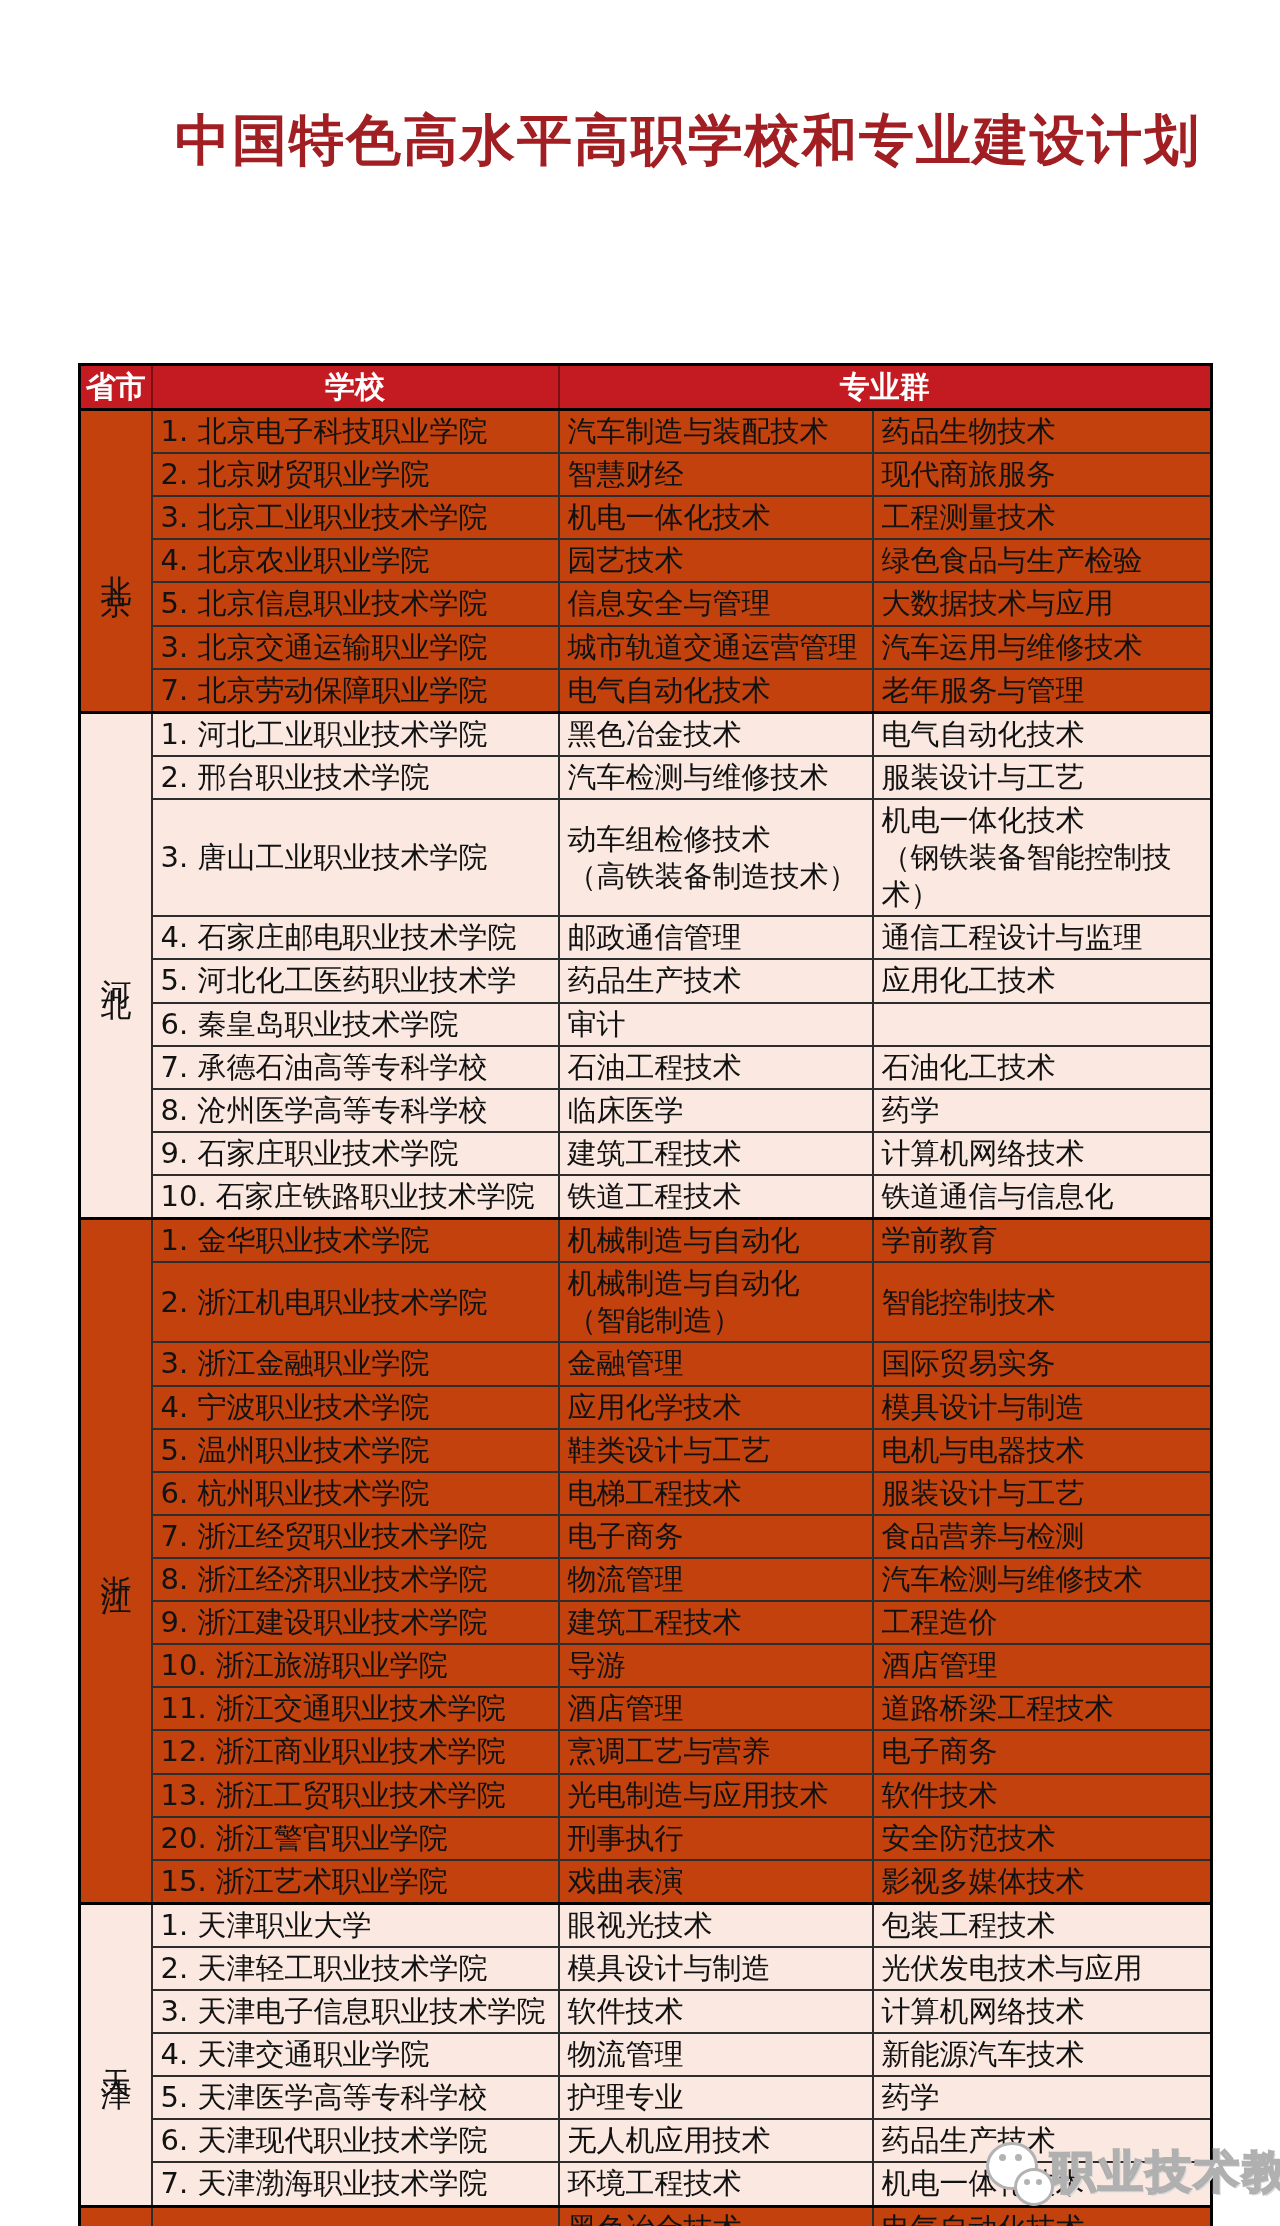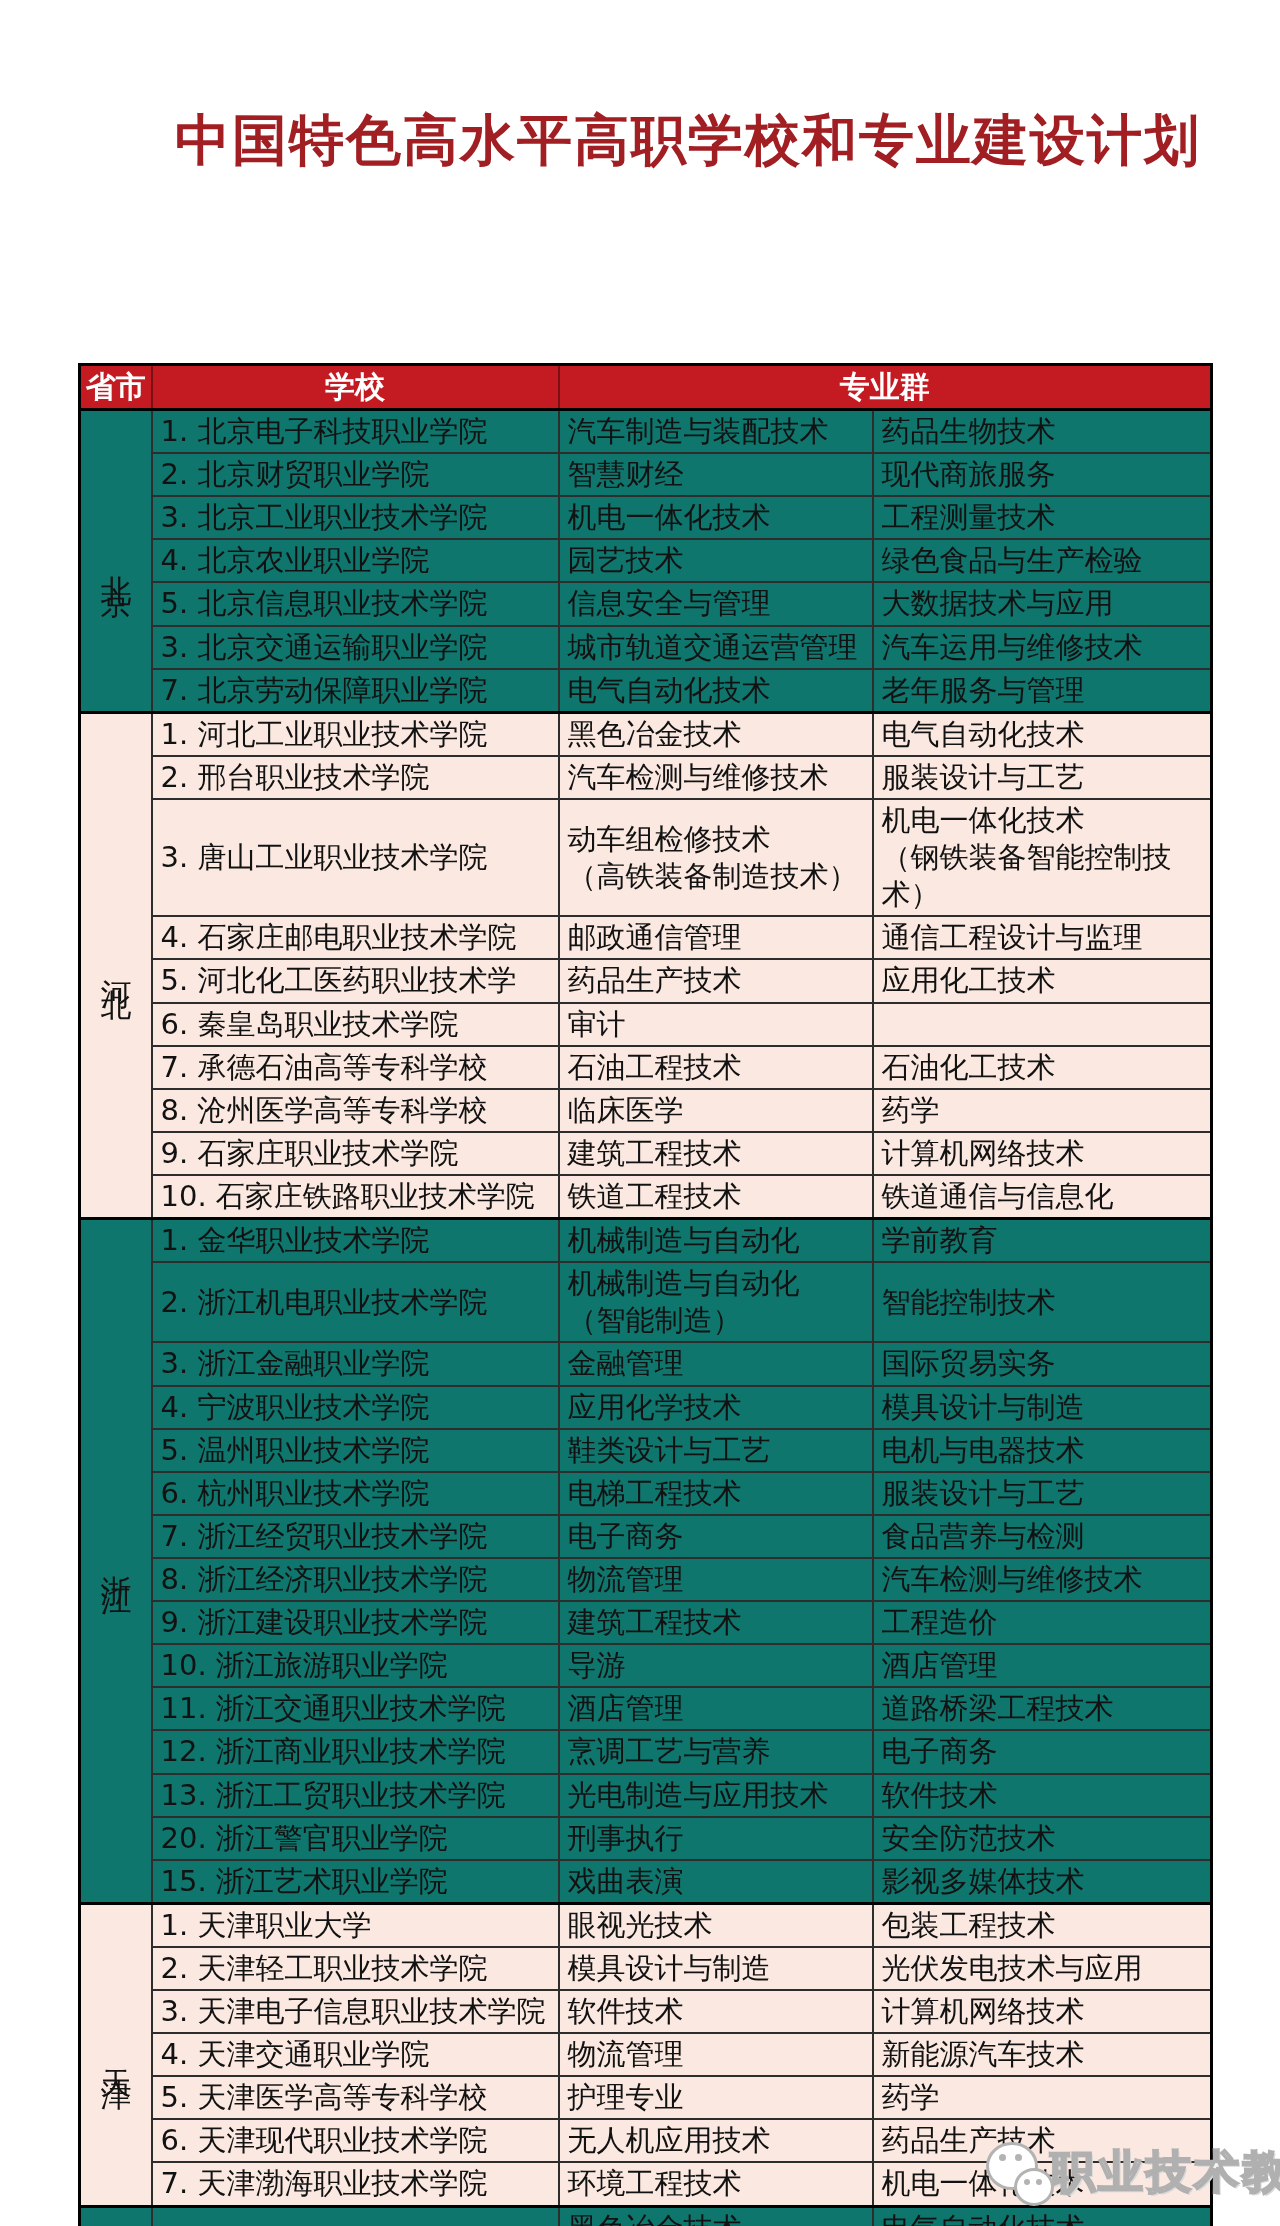--- a/index.html
+++ b/index.html
@@ -51,21 +51,21 @@
   .main-table td {
     border: 2px solid #2d2d2d;
     font-size: 29px;
     color: #121212;
     padding: 2px 8px;
     vertical-align: middle;
     overflow: hidden;
     white-space: pre-line;
     line-height: 1.28;
   }
-  .main-table tbody tr { height: 39px; background: #0f766e; }
+  .main-table tbody tr { height: 39px; background: #c2410c; }
   .main-table tbody tr.tall { height: 78px; }
   .main-table tbody tr.pink { background: #FBE9E1; }
   .main-table tbody tr.section-start td { border-top: 3px solid #000000; }
   td.province {
     text-align: center;
     padding: 0;
     writing-mode: vertical-rl;
     text-orientation: upright;
     letter-spacing: 10px;
     font-size: 31px;

